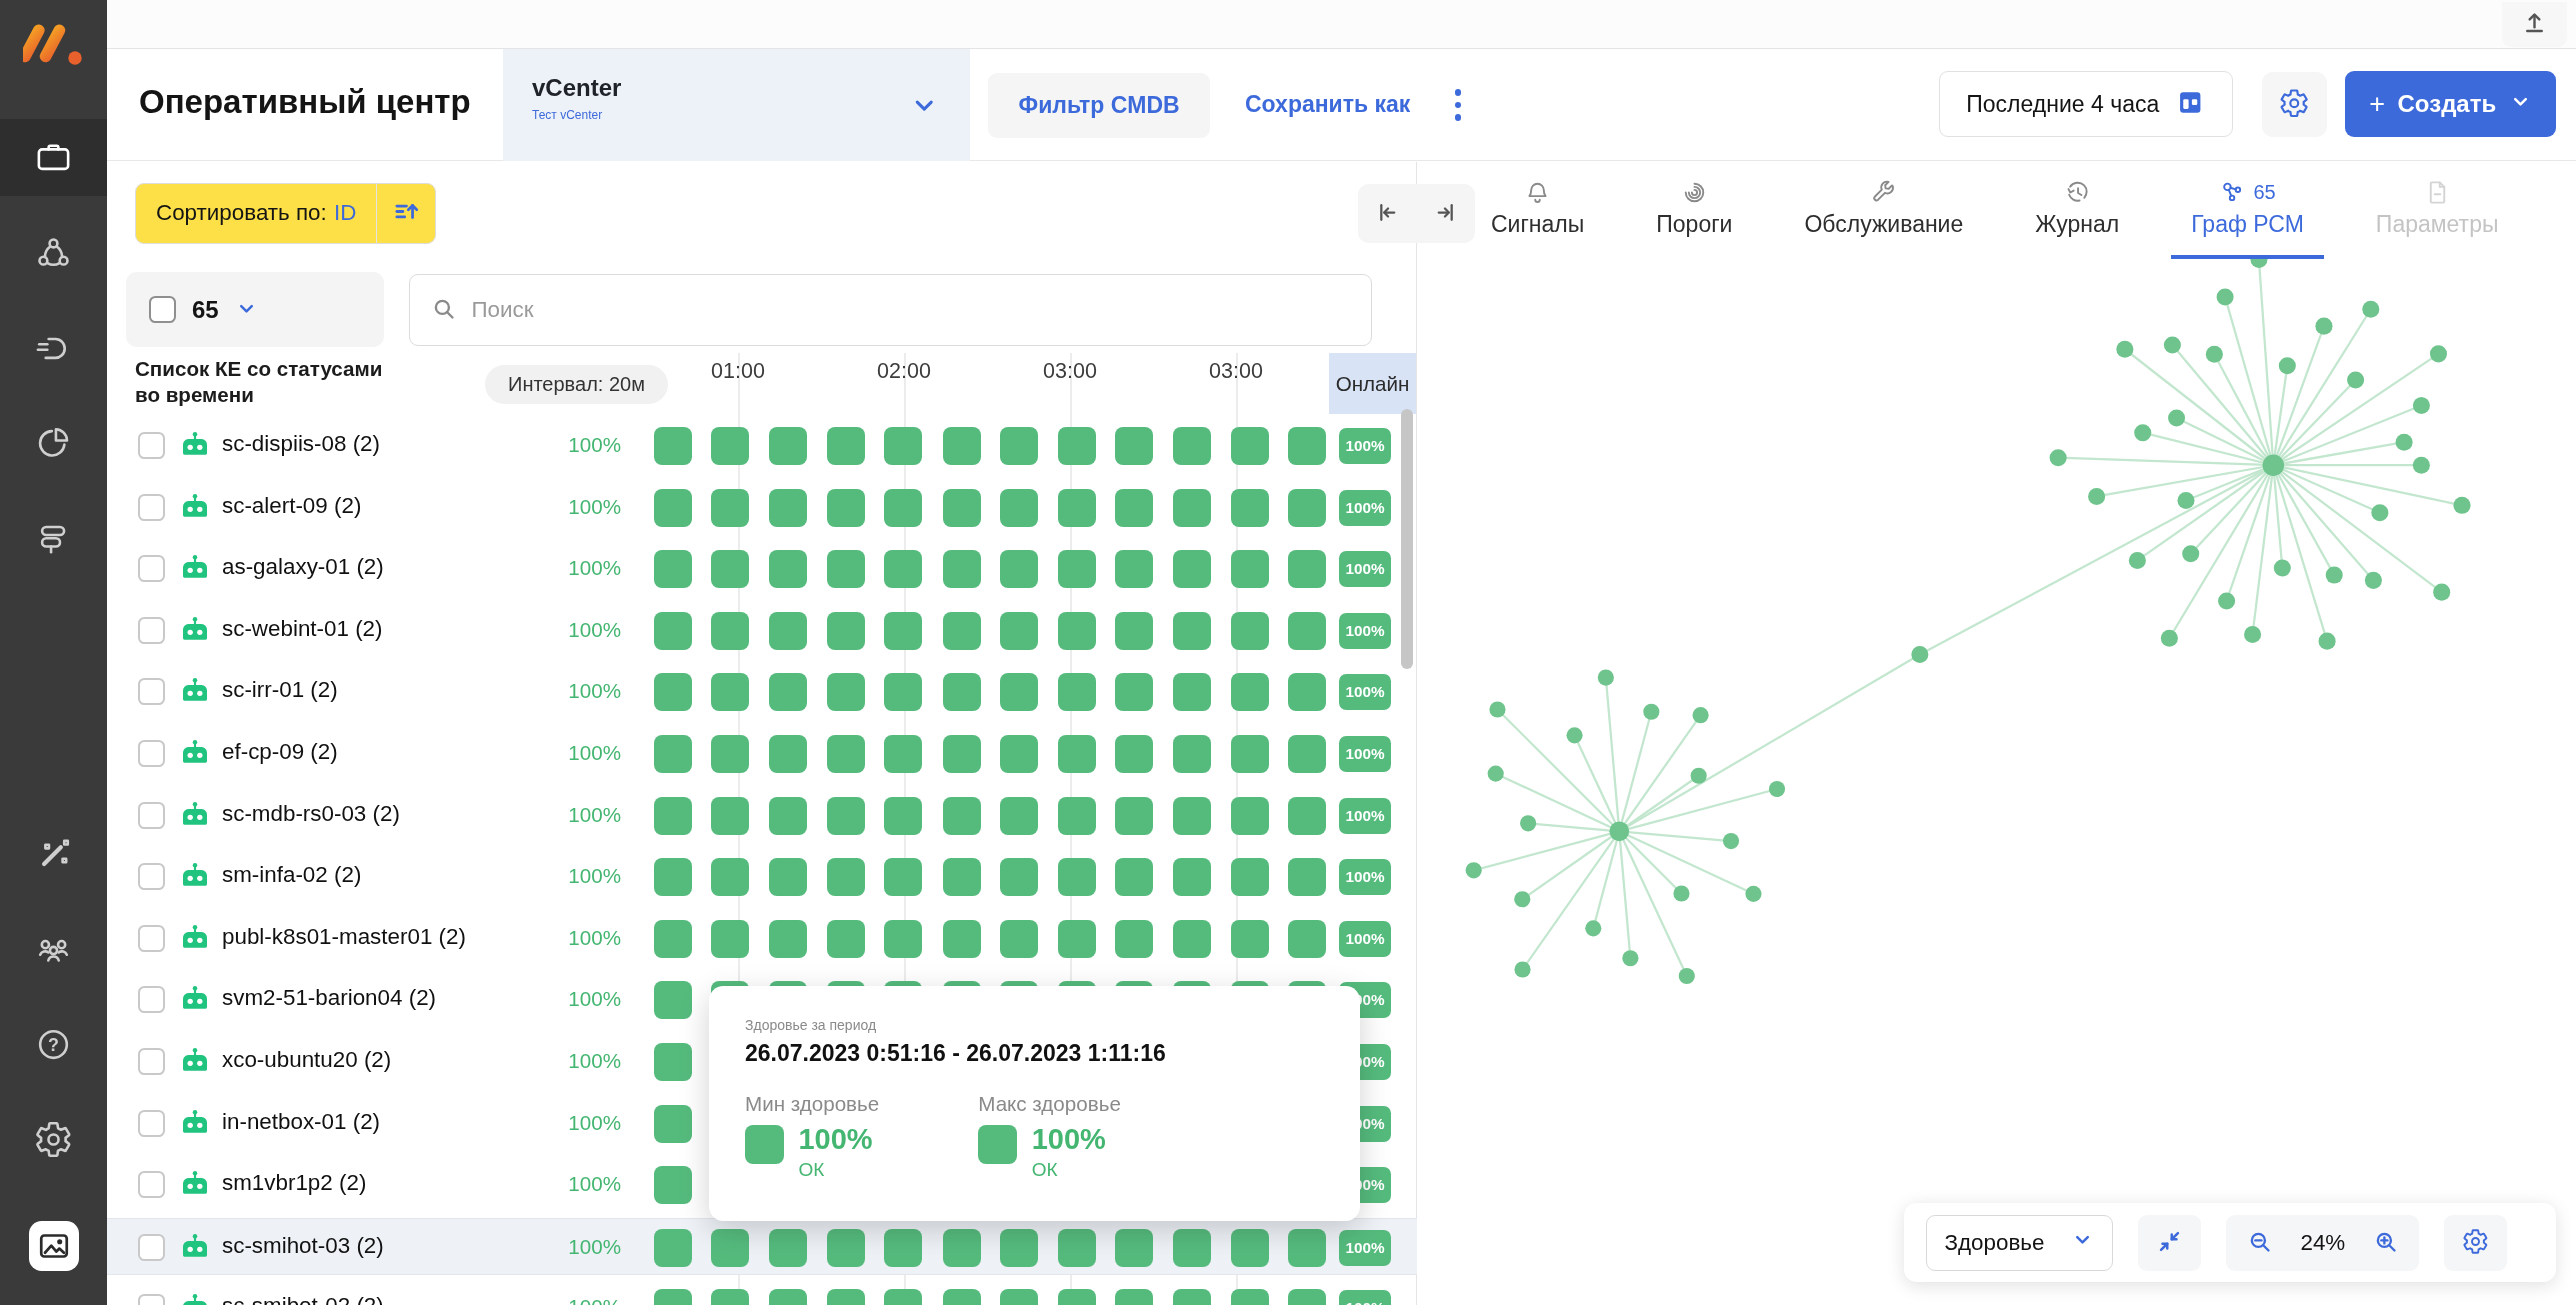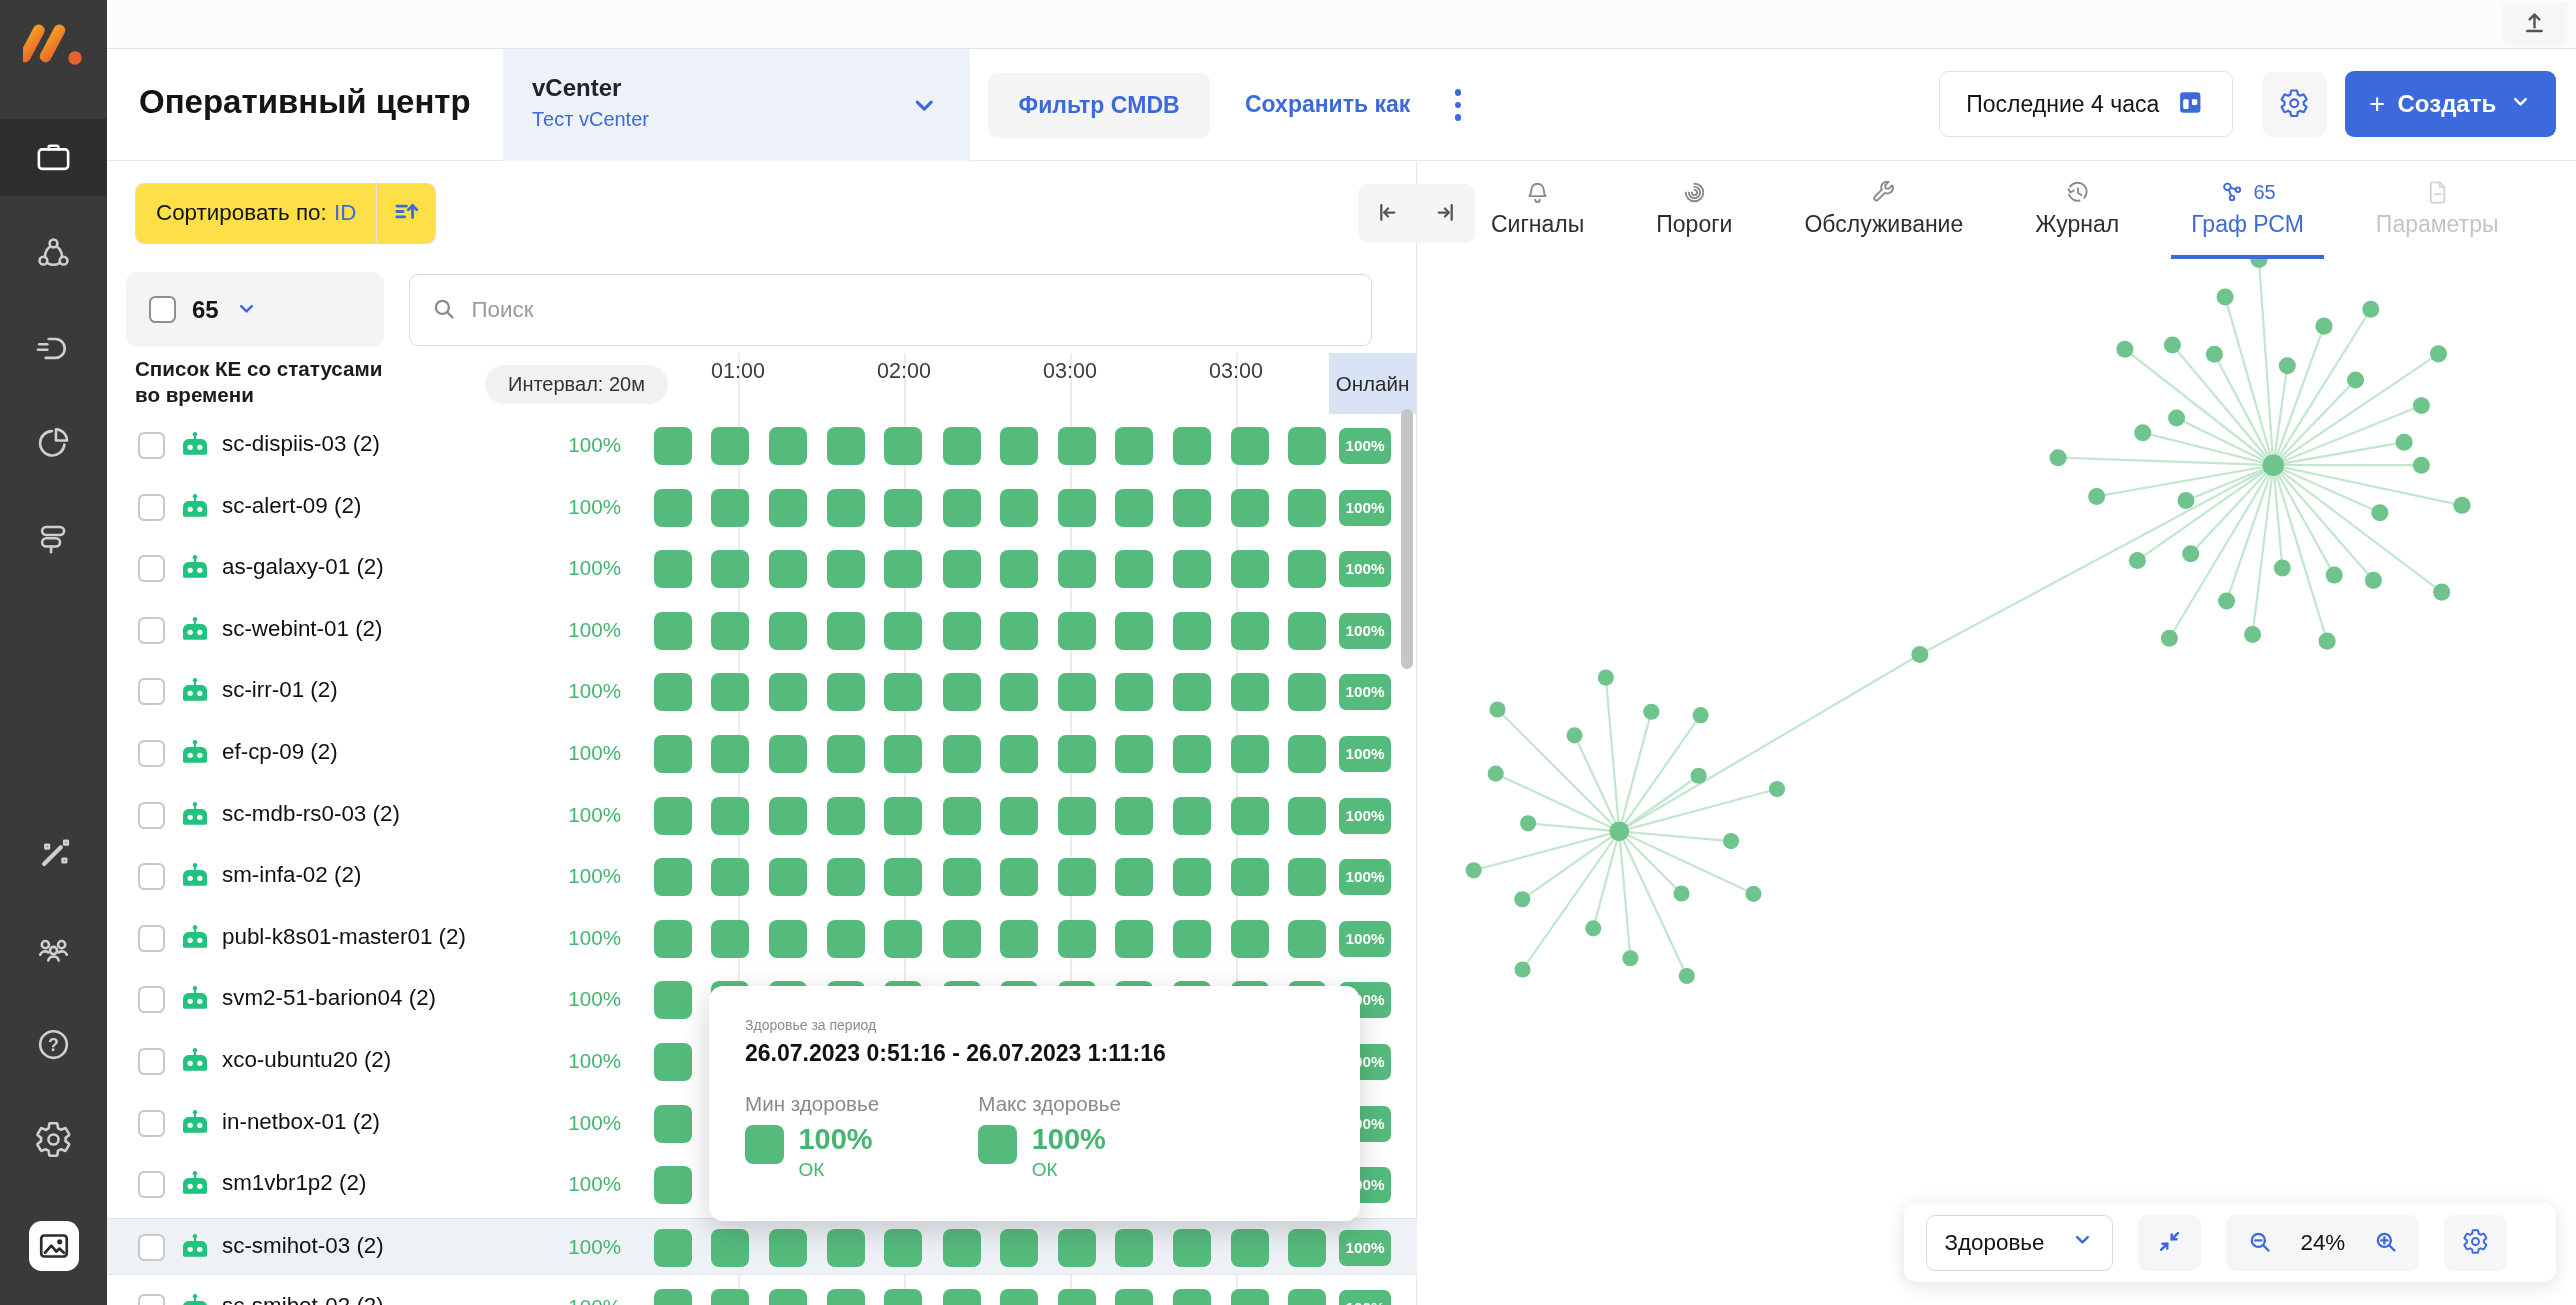--- a/index.html
+++ b/index.html
@@ -22,21 +22,21 @@
   #favorites-label { color:#5d5d5d; font-size:20.6px; }
   .fav-btn { height:38px; padding:0 21.5px; background:#f3f3f3; border-radius:7.2px; display:flex; align-items:center; font-size:20.6px; color:#222; cursor:pointer; }
   #upload-btn { position:absolute; right:9px; top:1.8px; width:65px; height:45px; background:#f7f7f7; border-radius:0 0 9px 9px; display:flex; align-items:center; justify-content:center; color:#555; cursor:pointer; }
   #upload-btn svg { width:29px; height:29px; }
 
   
   #mainheader { position:absolute; left:107px; top:49px; width:2469px; height:112px; background:#fff; border-bottom:1.8px solid #e8e8e8; z-index:20; }
   #page-title { position:absolute; left:32px; top:34px; font-size:33px; font-weight:700; color:#141414; }
   #map-selector { position:absolute; left:396px; top:0; width:467px; height:112px; background:#edf2f9; cursor:pointer; }
   #map-name { position:absolute; left:29px; top:25px; font-size:24px; font-weight:700; color:#20232a; }
-  #map-subtitle { position:absolute; left:29px; top:59px; font-size:20px; color:#3d6adb; }
+  #map-subtitle { position:absolute; left:29px; top:59px; font-size:12px; color:#3d6adb; }
   #map-chevron { position:absolute; right:30.5px; top:41px; color:#3d6adb; }
   #map-chevron svg { width:30.5px; height:30.5px; }
   #filter-cmdb { position:absolute; left:881px; top:24px; height:65px; padding:0 30.5px; background:#f5f5f5; border-radius:9px; display:flex; align-items:center; font-size:23px; font-weight:600; color:#3d6adb; cursor:pointer; }
   #save-as { position:absolute; left:1138px; top:42px; font-size:23px; font-weight:600; color:#3d6adb; cursor:pointer; }
   #more-dots { position:absolute; left:1333px; top:32px; width:36px; height:48px; display:flex; flex-direction:column; align-items:center; justify-content:center; gap:6.3px; cursor:pointer; }
   .dot { width:6.3px; height:6.3px; border-radius:50%; background:#3d6adb; }
   #time-range { position:absolute; left:1832px; top:22.4px; width:294px; height:66px; border:1.8px solid #e1e1e1; border-radius:9px; background:#fff; display:flex; align-items:center; justify-content:center; gap:16px; font-size:23px; color:#141414; cursor:pointer; }
   #time-range svg { width:30.5px; height:30.5px; color:#3d6adb; }
   #header-gear { position:absolute; left:2155px; top:23px; width:65px; height:65px; background:#f6f6f6; border-radius:10.8px; display:flex; align-items:center; justify-content:center; color:#3d6adb; cursor:pointer; }
   #header-gear svg { width:30.5px; height:30.5px; }
@@ -351,21 +351,21 @@
     <div id="rows">
         <div class="ci-row" style="top: 255px;">
           <span class="row-check"></span>
           <span class="row-robot"><svg viewBox="0 0 24 24">
               <circle cx="12" cy="3.2" r="1.7" fill="currentColor"></circle>
               <rect x="11.2" y="4" width="1.6" height="3" fill="currentColor"></rect>
               <path d="M7 6.8h10a4 4 0 0 1 4 4v6.7a1 1 0 0 1-1 1H4a1 1 0 0 1-1-1v-6.7a4 4 0 0 1 4-4z" fill="currentColor"></path>
               <circle cx="8.4" cy="13" r="2" fill="#fff"></circle>
               <circle cx="15.6" cy="13" r="2" fill="#fff"></circle>
             </svg></span>
-          <span class="row-name">sc-dispiis-03 (2)</span>
+          <span class="row-name">sc-dispiis-08 (2)</span>
           <span class="row-health">100%</span>
           <span class="hm-cell" style="left:547px"></span>
           <span class="hm-cell" style="left:604px"></span>
           <span class="hm-cell" style="left:662px"></span>
           <span class="hm-cell" style="left:720px"></span>
           <span class="hm-cell" style="left:777px"></span>
           <span class="hm-cell" style="left:836px"></span>
           <span class="hm-cell" style="left:893px"></span>
           <span class="hm-cell" style="left:951px"></span>
           <span class="hm-cell" style="left:1008px"></span>

